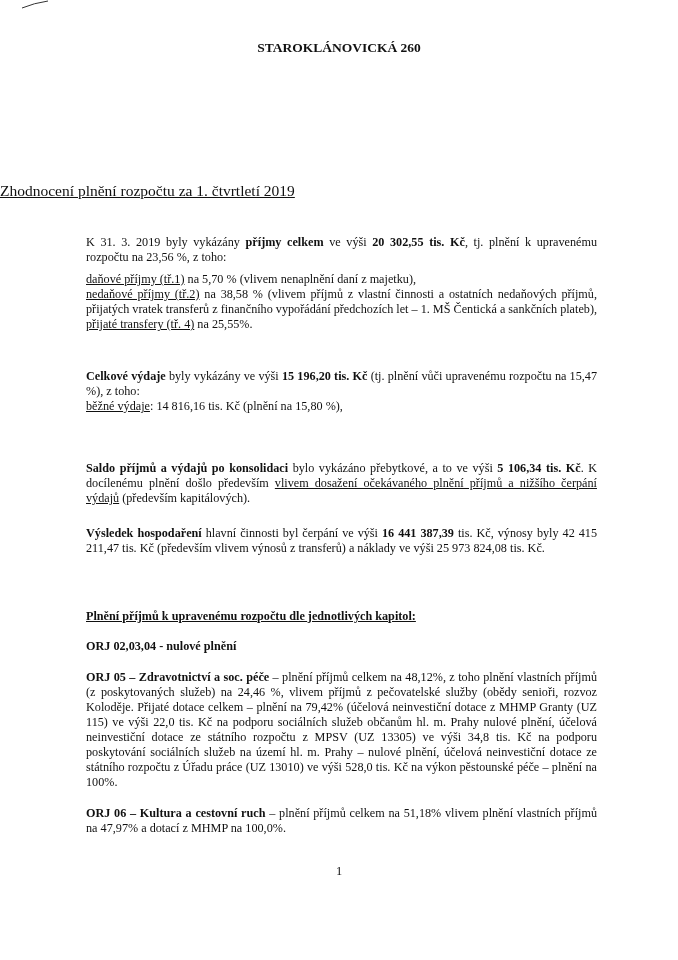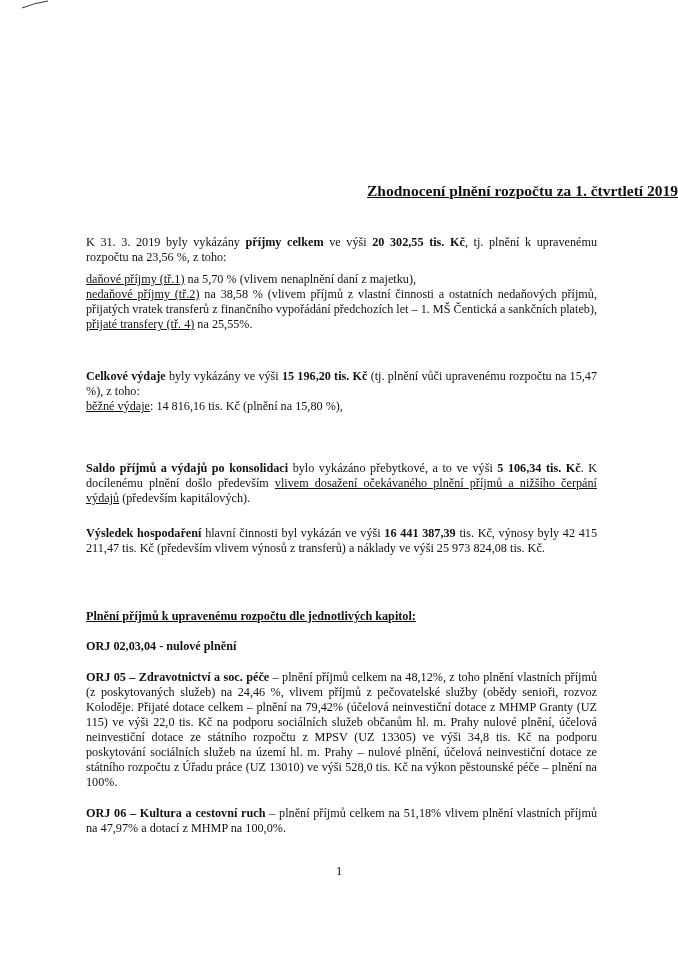--- a/index.html
+++ b/index.html
@@ -1,35 +1,36 @@
 <!DOCTYPE html>
 <html><head>
 <meta charset="utf-8">
 <style>
   html, body { margin: 0; padding: 0; background: #ffffff; }
   body { width: 678px; height: 960px; position: relative; overflow: hidden;
     font-family: "Liberation Serif", serif; color: #111; font-size: 12.2px; line-height: 15px; }
   .mark { position: absolute; left: 20px; top: 0px; width: 30px; height: 10px; }
   .header { position: absolute; top: 40px; left: 0; width: 678px; text-align: center;
     font-weight: bold; font-size: 13.5px; line-height: 16px; }
-  .title { position: absolute; top: 183px; left: 0; width: 678px; text-align: right;
-    font-weight: bold; font-size: 15.5px; text-decoration: underline; }
+  .title { position: absolute; top: 183px; left: 0; width: 678px; text-align: left;
+    font-weight: normal; font-size: 15.5px; text-decoration: underline; }
   .p { position: absolute; left: 86px; width: 511px; text-align: justify; }
   .u { text-decoration: underline; }
   b { font-weight: bold; }
   .page-num { position: absolute; top: 864px; left: 0; width: 678px; text-align: center; font-size: 12.5px; }
 </style>
 </head>
 <body>
 
 <svg class="mark" viewBox="0 0 30 10">
   <path d="M2 8 Q 14 3 28 1" stroke="#333" stroke-width="1" fill="none"></path>
 </svg>
 
 <div class="header">
+  <div>STAROKLÁNOVICKÁ 260</div>
 </div>
 
 <div class="title">Zhodnocení plnění rozpočtu za 1. čtvrtletí 2019</div>
 
 <div class="p" style="top:235px">
   <span>K 31. 3. 2019 byly vykázány </span><b>příjmy celkem</b><span> ve výši </span><b>20 302,55 tis. Kč</b><span>, tj. plnění k upravenému rozpočtu na 23,56 %, z toho:</span>
 </div>
 
 <div class="p" style="top:272px">
   <div><span class="u">daňové příjmy (tř.1)</span><span> na 5,70 % (vlivem nenaplnění daní z majetku),</span></div>
@@ -40,21 +41,21 @@
 <div class="p" style="top:369px">
   <div><b>Celkové výdaje</b><span> byly vykázány ve výši </span><b>15 196,20 tis. Kč</b><span> (tj. plnění vůči upravenému rozpočtu na 15,47 %), z toho:</span></div>
   <div><span class="u">běžné výdaje</span><span>: 14 816,16 tis. Kč (plnění na 15,80 %),</span></div>
 </div>
 
 <div class="p" style="top:461px">
   <b>Saldo příjmů a výdajů po konsolidaci</b><span> bylo vykázáno přebytkové, a to ve výši </span><b>5 106,34 tis. Kč</b><span>. K docílenému plnění došlo především </span><span class="u">vlivem dosažení očekávaného plnění příjmů a nižšího čerpání výdajů</span><span> (především kapitálových).</span>
 </div>
 
 <div class="p" style="top:526px">
-  <b>Výsledek hospodaření</b><span> hlavní činnosti byl vykázán ve výši </span><b>16 441 387,39</b><span> tis. Kč, výnosy byly 42 415 211,47 tis. Kč (především vlivem výnosů z transferů) a náklady ve výši 25 973 824,08 tis. Kč.</span>
+  <b>Výsledek hospodaření</b><span> hlavní činnosti byl čerpání ve výši </span><b>16 441 387,39</b><span> tis. Kč, výnosy byly 42 415 211,47 tis. Kč (především vlivem výnosů z transferů) a náklady ve výši 25 973 824,08 tis. Kč.</span>
 </div>
 
 <div class="p" style="top:609px; font-weight:bold; text-decoration:underline;">Plnění příjmů k upravenému rozpočtu dle jednotlivých kapitol:</div>
 
 <div class="p" style="top:639px; font-weight:bold;">ORJ 02,03,04 - nulové plnění</div>
 
 <div class="p" style="top:670px">
   <b>ORJ 05 – Zdravotnictví a soc. péče</b><span> – plnění příjmů celkem na 48,12%, z toho plnění vlastních příjmů (z poskytovaných služeb) na 24,46 %, vlivem příjmů z pečovatelské služby (obědy senioři, rozvoz Koloděje. Přijaté dotace celkem – plnění na 79,42% (účelová neinvestiční dotace z MHMP Granty (UZ 115) ve výši 22,0 tis. Kč na podporu sociálních služeb občanům hl. m. Prahy nulové plnění, účelová neinvestiční dotace ze státního rozpočtu z MPSV (UZ 13305) ve výši 34,8 tis. Kč na podporu poskytování sociálních služeb na území hl. m. Prahy – nulové plnění, účelová neinvestiční dotace ze státního rozpočtu z Úřadu práce (UZ 13010) ve výši 528,0 tis. Kč na výkon pěstounské péče – plnění na 100%.</span>
 </div>
 

